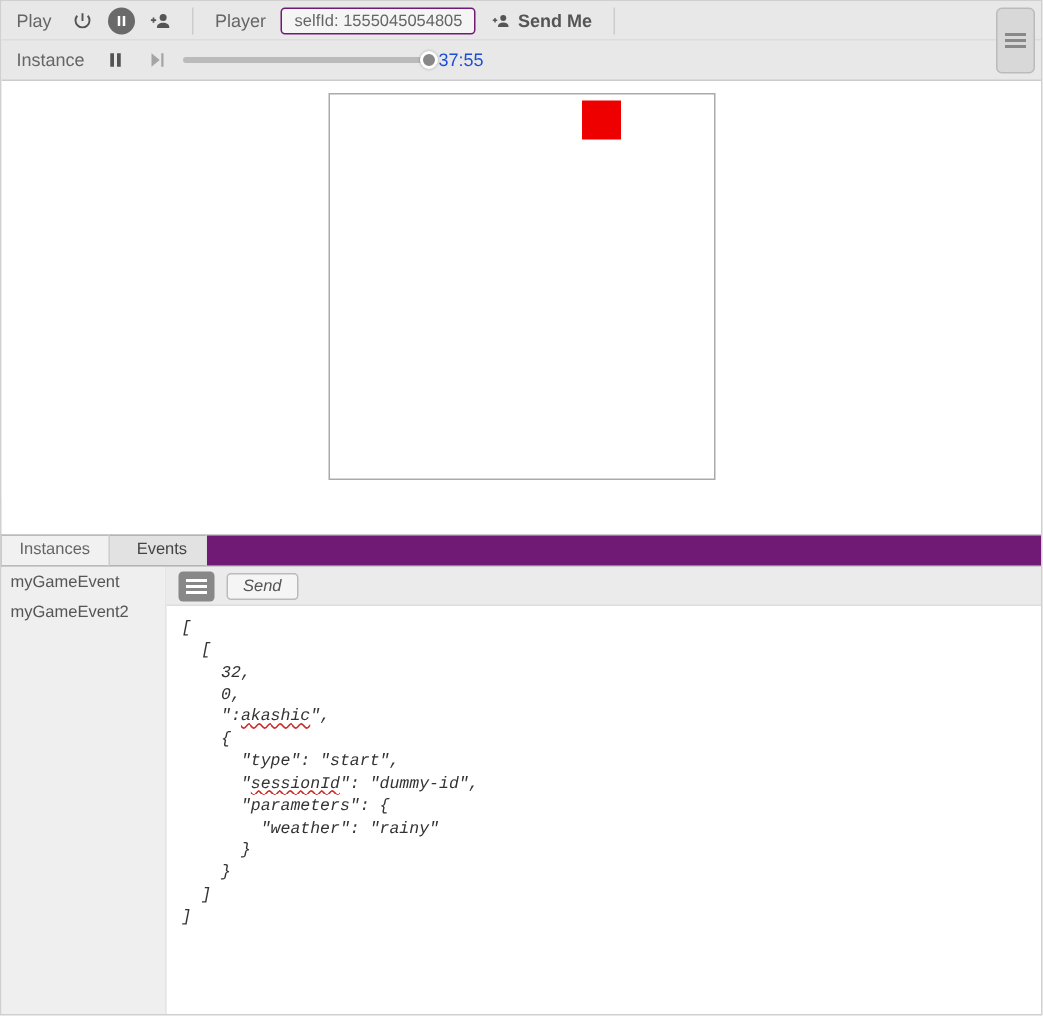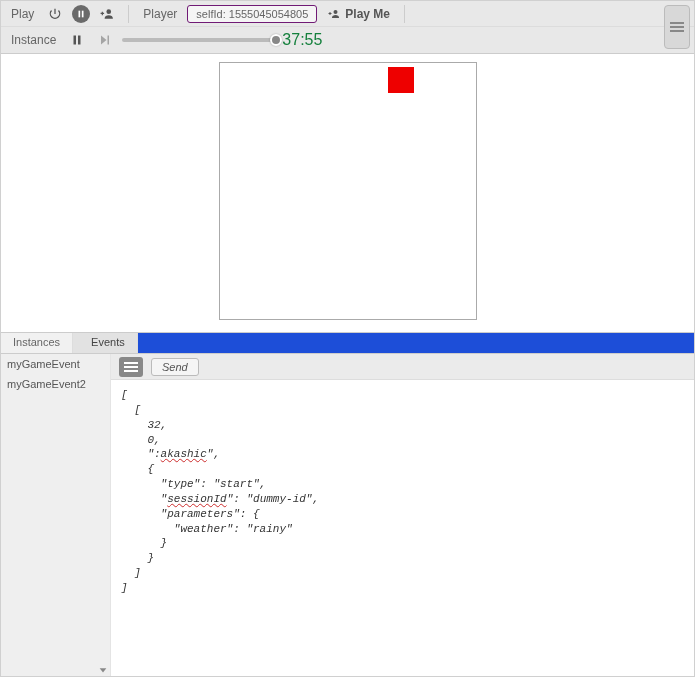--- a/index.html
+++ b/index.html
@@ -82,21 +82,21 @@
     position: relative; flex: 1; height: 4px;
     background: #bbb; border-radius: 2px;
   }
   .slider-thumb {
     position: absolute; right: -6px; top: 50%;
     width: 12px; height: 12px;
     background: #888; border: 2px solid #fff;
     border-radius: 50%; transform: translateY(-50%);
     box-shadow: 0 0 2px rgba(0,0,0,.3);
   }
-  .time { color: #15803d; font-size: 16px; }
+  .time { color: #1d4ed8; font-size: 12px; }
 
   .canvas-area {
     height: 278px;
     display: flex; align-items: flex-start; justify-content: center;
     padding-top: 8px;
     background: #fff;
   }
   .canvas {
     width: 258px; height: 258px;
     border: 1px solid #aaa;
@@ -105,24 +105,25 @@
   }
   .red-block {
     position: absolute;
     top: 4px; left: 168px;
     width: 26px; height: 26px;
     background: #ee0000;
   }
 
   .tabs {
     display: flex;
-    background: #1d4ed8;
+    background: #701a75;
     border-top: 1px solid #ccc;
     border-bottom: 1px solid #ccc;
     height: 22px;
+    margin-top: 24px;
   }
   .tab {
     padding: 3px 12px;
     font-size: 11px;
     color: #666;
     border-right: 1px solid #ddd;
     cursor: pointer;
     background: #f1f1f1;
   }
   .tab.active {
@@ -231,21 +232,21 @@
     </span>
     <span class="vsep"></span>
     <span class="label">Player</span>
     <span class="pill">selfId: 1555045054805</span>
     <span class="joinme">
       <svg width="14" height="12" viewBox="0 0 24 24" fill="#555">
           <circle cx="15" cy="8" r="4"></circle>
           <path d="M15 14c-4 0-7 2-7 5v1h14v-1c0-3-3-5-7-5z"></path>
           <path d="M4 8v6M1 11h6" stroke="#555" stroke-width="2"></path>
         </svg>
-      <span>Play Me</span>
+      <span>Send Me</span>
     </span>
     <span class="vsep"></span>
   </div>
   <div class="row2">
     <span class="label">Instance</span>
     <span class="icon-btn">
       <svg width="12" height="12" viewBox="0 0 24 24" fill="#555">
           <rect x="5" y="3" width="5" height="18"></rect>
           <rect x="14" y="3" width="5" height="18"></rect>
         </svg>

